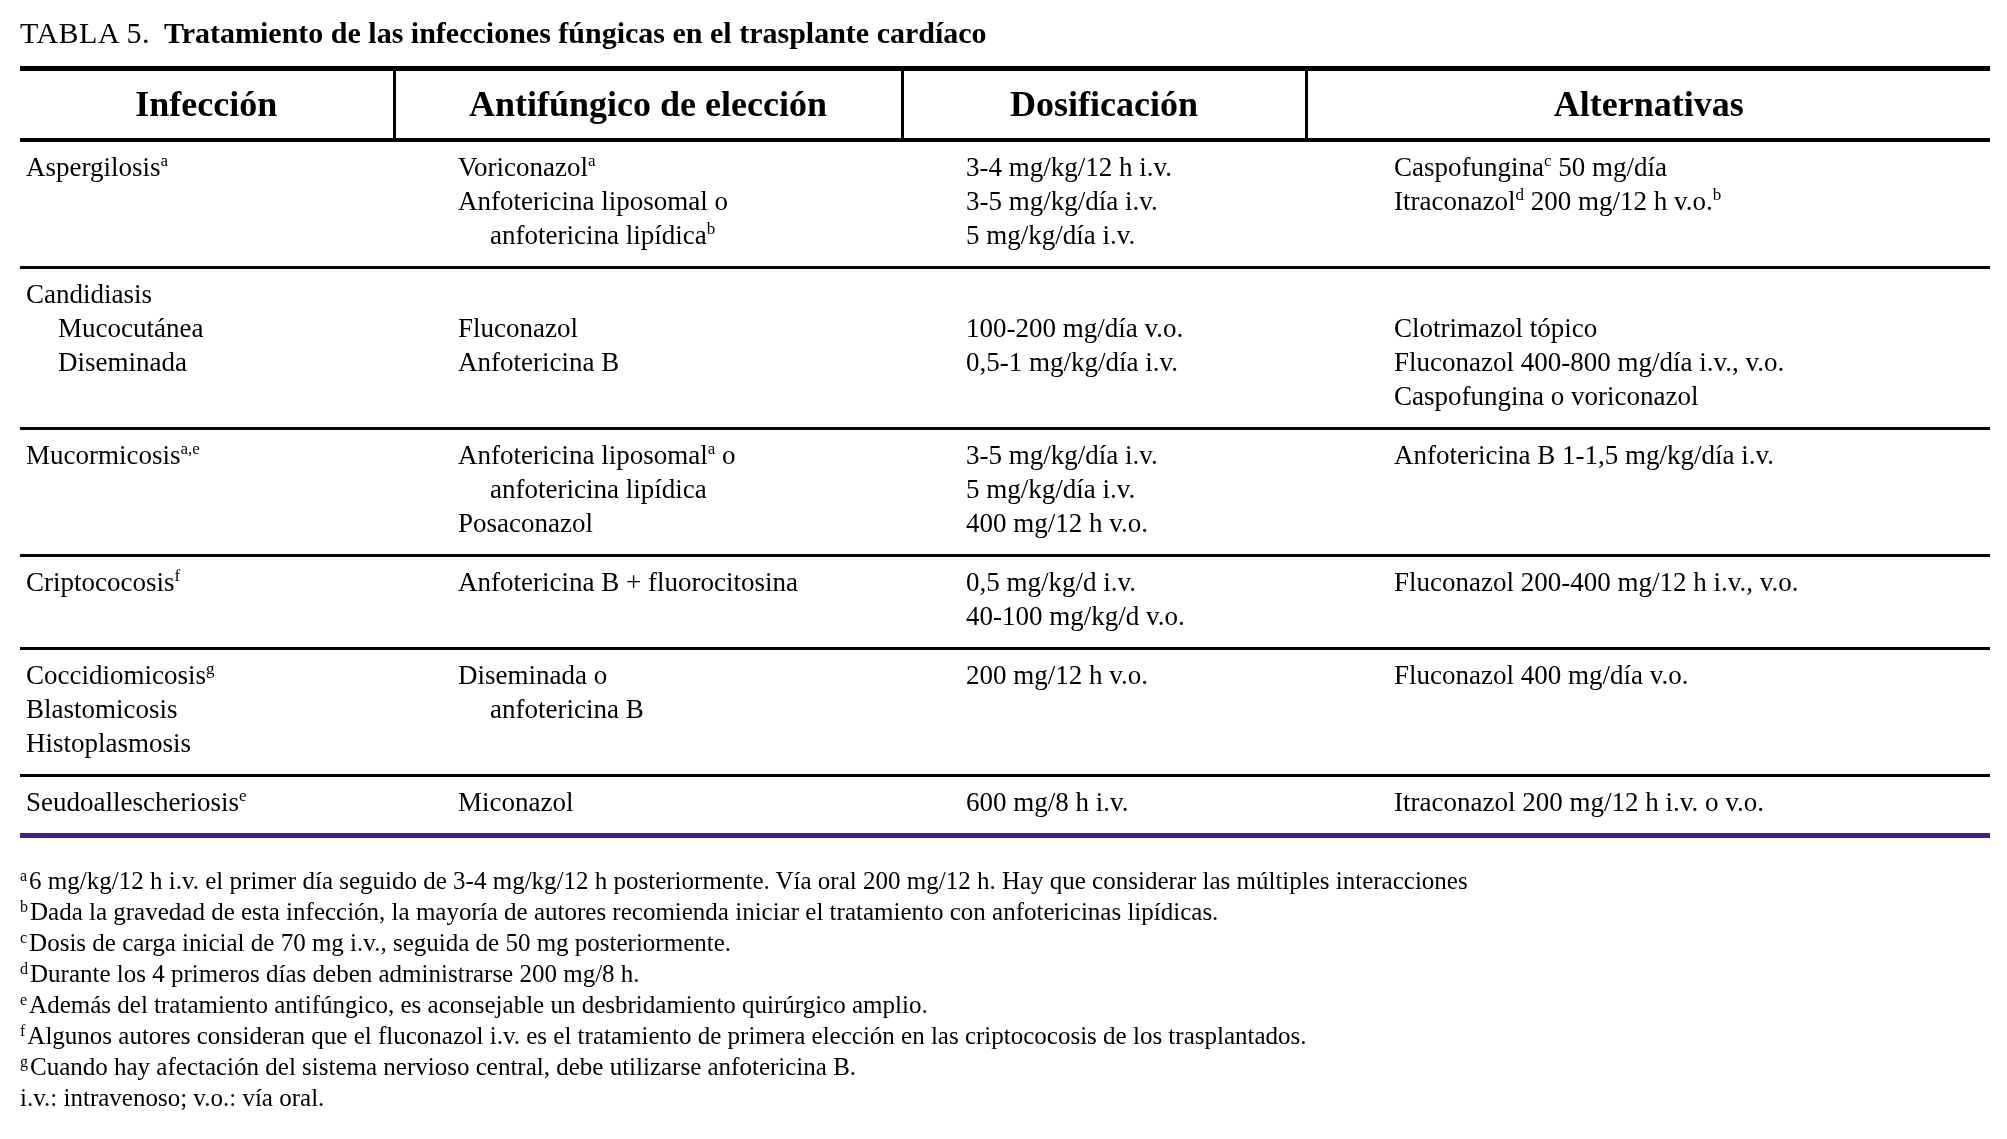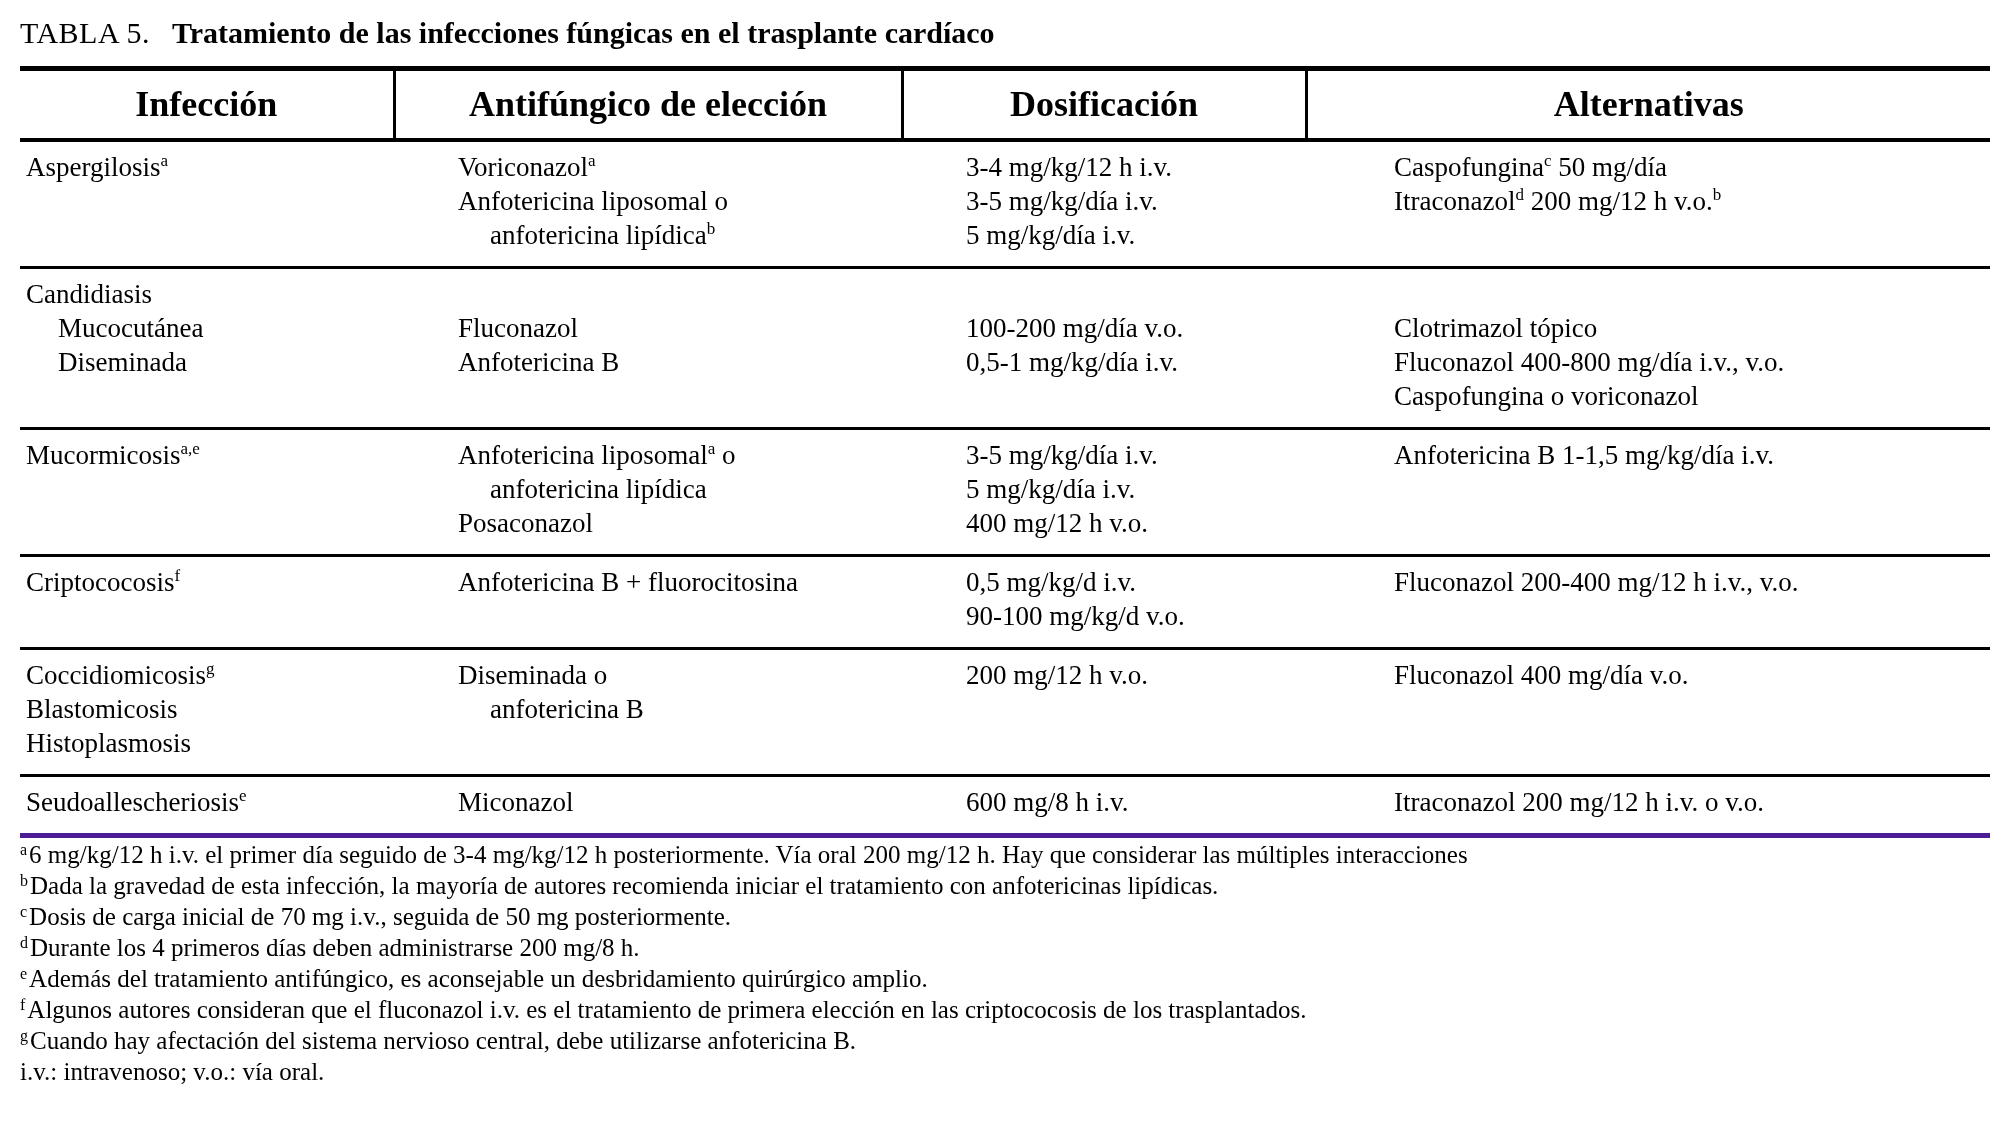--- a/index.html
+++ b/index.html
@@ -20,21 +20,21 @@
   }
   .title {
     font-size: 30px;
     line-height: 38px;
     margin: 2px 0 14px 0;
     white-space: nowrap;
   }
   .title-label {
     font-weight: 400;
     letter-spacing: 0.5px;
-    margin-right: 22px;
+    margin-right: 14px;
   }
   .title-text {
     font-weight: 700;
   }
   table.tbl {
     border-collapse: collapse;
     table-layout: fixed;
     width: 1970px;
   }
   thead tr {
@@ -68,21 +68,21 @@
   td.c3 { padding-left: 64px; }
   td.c4 { padding-left: 88px; }
   .line { white-space: nowrap; }
   .line.indent { padding-left: 32px; }
   .tbl sup {
     font-size: 17px;
     line-height: 0;
     vertical-align: 10px;
   }
   .footnotes {
-    margin-top: 1px;
+    margin-top: 27px;
     font-size: 25px;
     line-height: 31px;
     max-width: 1950px;
   }
   .footnote { }
   .footnote sup {
     font-size: 16px;
     line-height: 0;
     vertical-align: 8px;
     margin-right: 2px;
@@ -175,21 +175,21 @@
         </tr>
         <tr>
           <td class="c1">
             <div class="line">Criptococosis<sup>f</sup></div>
           </td>
           <td class="c2">
             <div class="line">Anfotericina B + fluorocitosina</div>
           </td>
           <td class="c3">
             <div class="line">0,5 mg/kg/d i.v.</div>
-            <div class="line">90-100 mg/kg/d v.o.</div>
+            <div class="line">40-100 mg/kg/d v.o.</div>
           </td>
           <td class="c4">
             <div class="line">Fluconazol 200-400 mg/12 h i.v., v.o.</div>
           </td>
         </tr>
         <tr>
           <td class="c1">
             <div class="line">Coccidiomicosis<sup>g</sup></div>
             <div class="line">Blastomicosis</div>
             <div class="line">Histoplasmosis</div>

